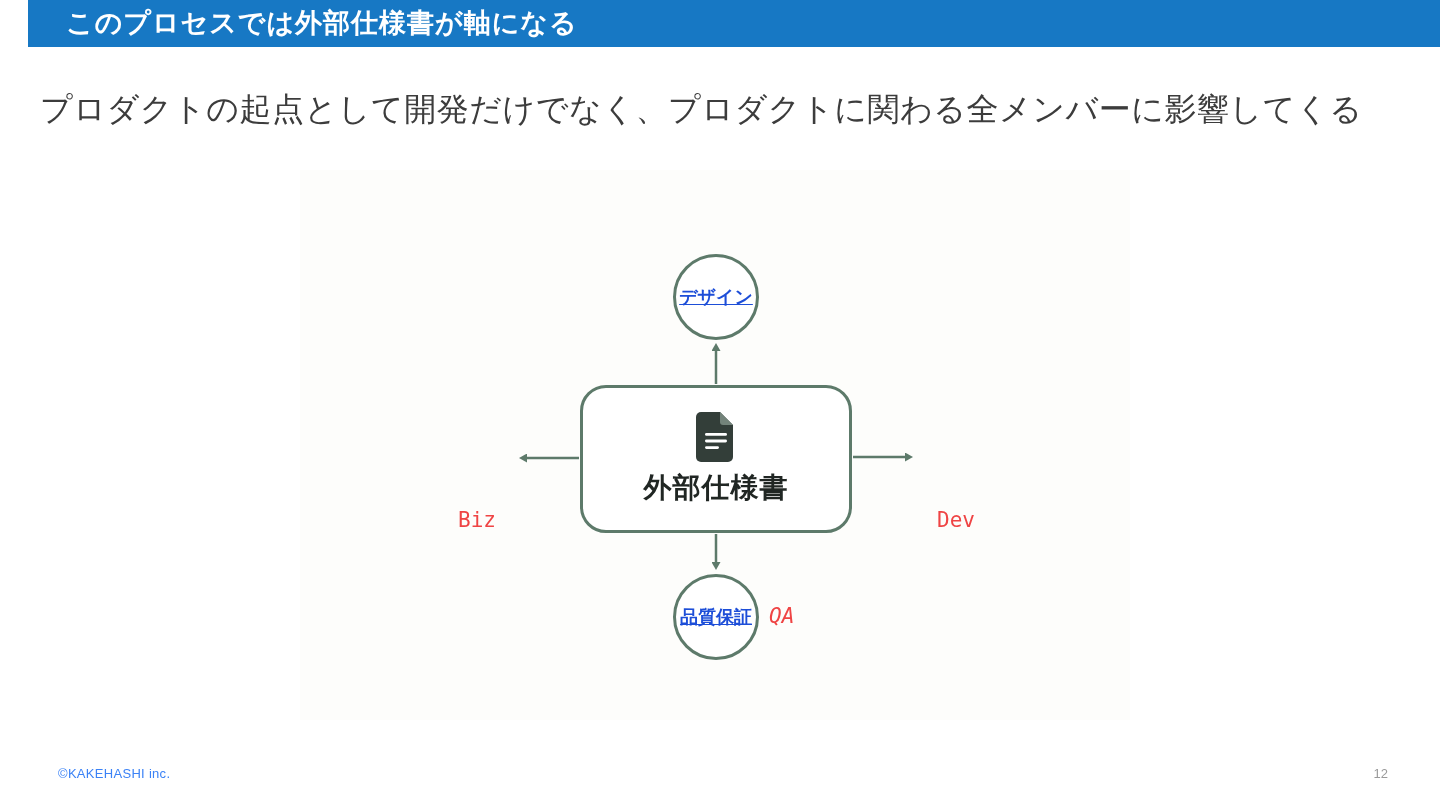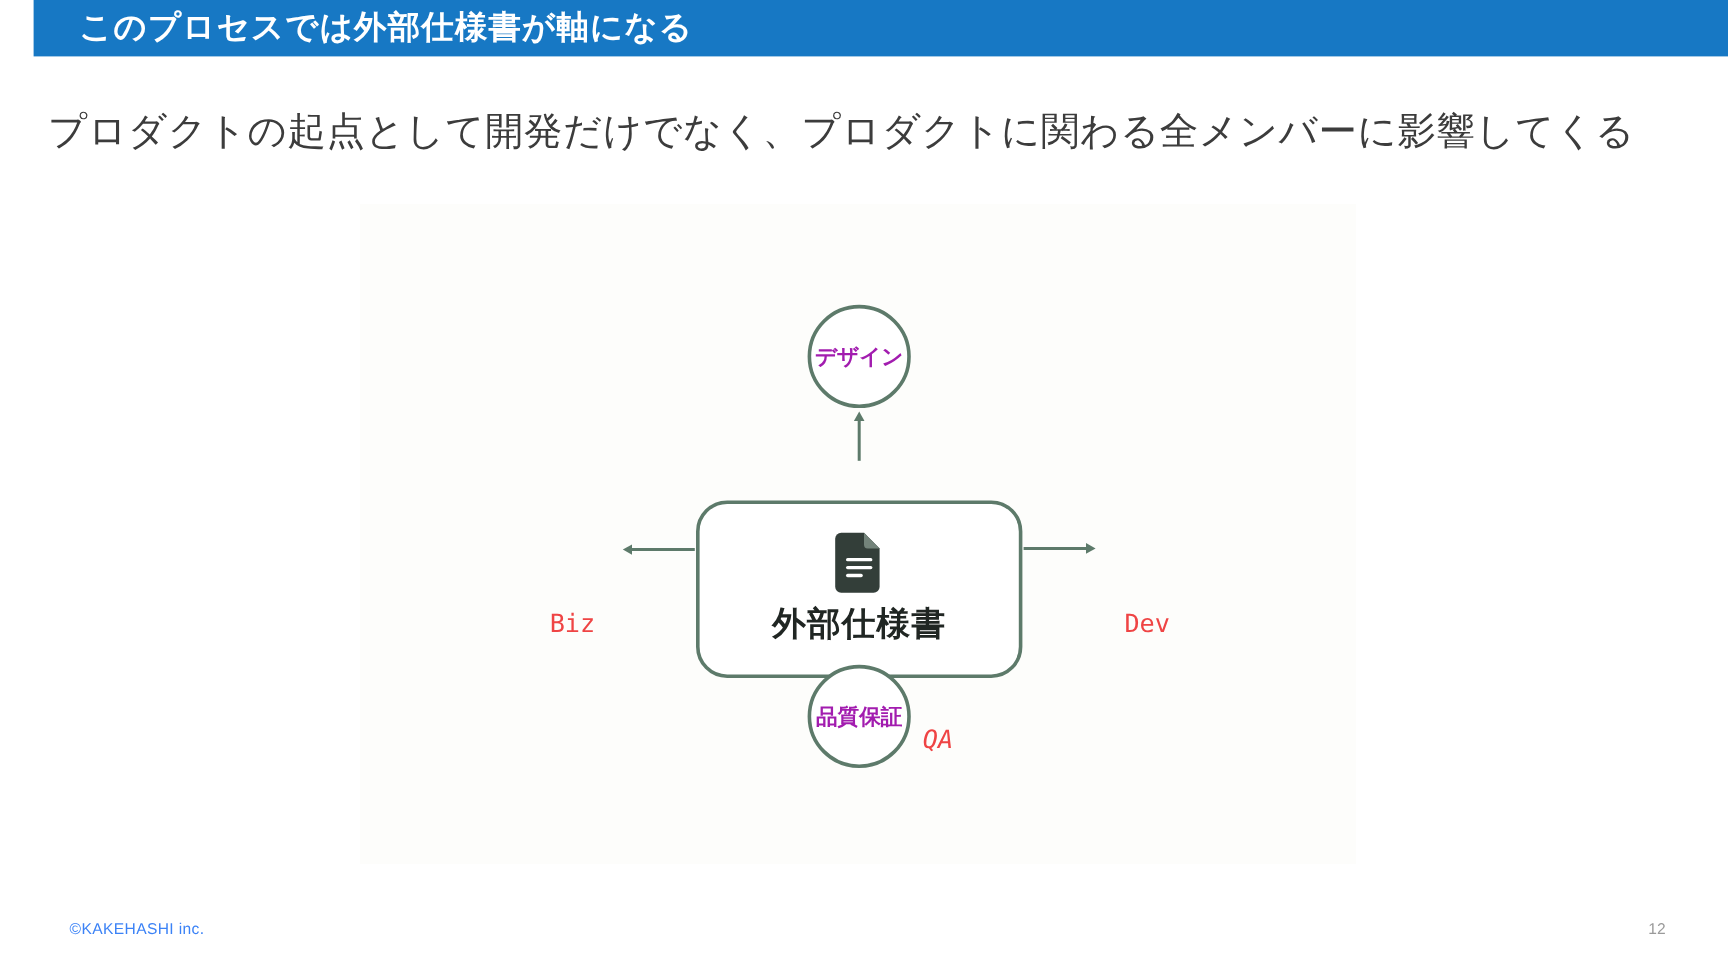--- a/index.html
+++ b/index.html
@@ -39,43 +39,42 @@
 
   .center-box {
     position: absolute; left: 280px; top: 215px;
     width: 272px; height: 148px;
     background: #ffffff;
     border: 3px solid #5d7a6a;
     border-radius: 26px;
     display: flex; flex-direction: column;
     align-items: center; justify-content: center;
     gap: 6px;
-    margin-top: 32px;
   }
   .doc-icon { display: block; line-height: 0; }
   .center-label {
     font-size: 28px; font-weight: bold; color: #202623;
     letter-spacing: 1px; white-space: nowrap;
   }
 
   .circle {
     position: absolute;
     background: #ffffff;
     border: 3px solid #5d7a6a;
     border-radius: 50%;
     display: flex; align-items: center; justify-content: center;
   }
   .circle span {
-    font-size: 18px; font-weight: 600; color: #a21caf;
-    white-space: nowrap; letter-spacing: 0px;
+    font-size: 18px; font-weight: 600; color: #1d4ed8;
+    white-space: nowrap; letter-spacing: 0px; text-decoration: underline;
   }
   .circle-top    { left: 373px; top: 84px;  width: 86px; height: 86px; }
   .circle-left   { left: 136px; top: 248px; width: 80px; height: 80px; }
   .circle-right  { left: 616px; top: 247px; width: 80px; height: 80px; }
-  .circle-bottom { left: 373px; top: 384px; width: 86px; height: 86px; }
+  .circle-bottom { left: 373px; top: 404px; width: 86px; height: 86px; }
 
   .sublabel {
     position: absolute;
     font-family: "DejaVu Sans Mono", "Liberation Mono", monospace;
     font-size: 21px; color: #ef4444; text-align: center;
   }
   .sublabel.biz { left: 137px; top: 338px; width: 80px; }
   .sublabel.dev { left: 616px; top: 338px; width: 80px; }
   .sublabel.qa  { left: 469px; top: 434px; width: 50px; text-align: left; font-style: italic; }
 

